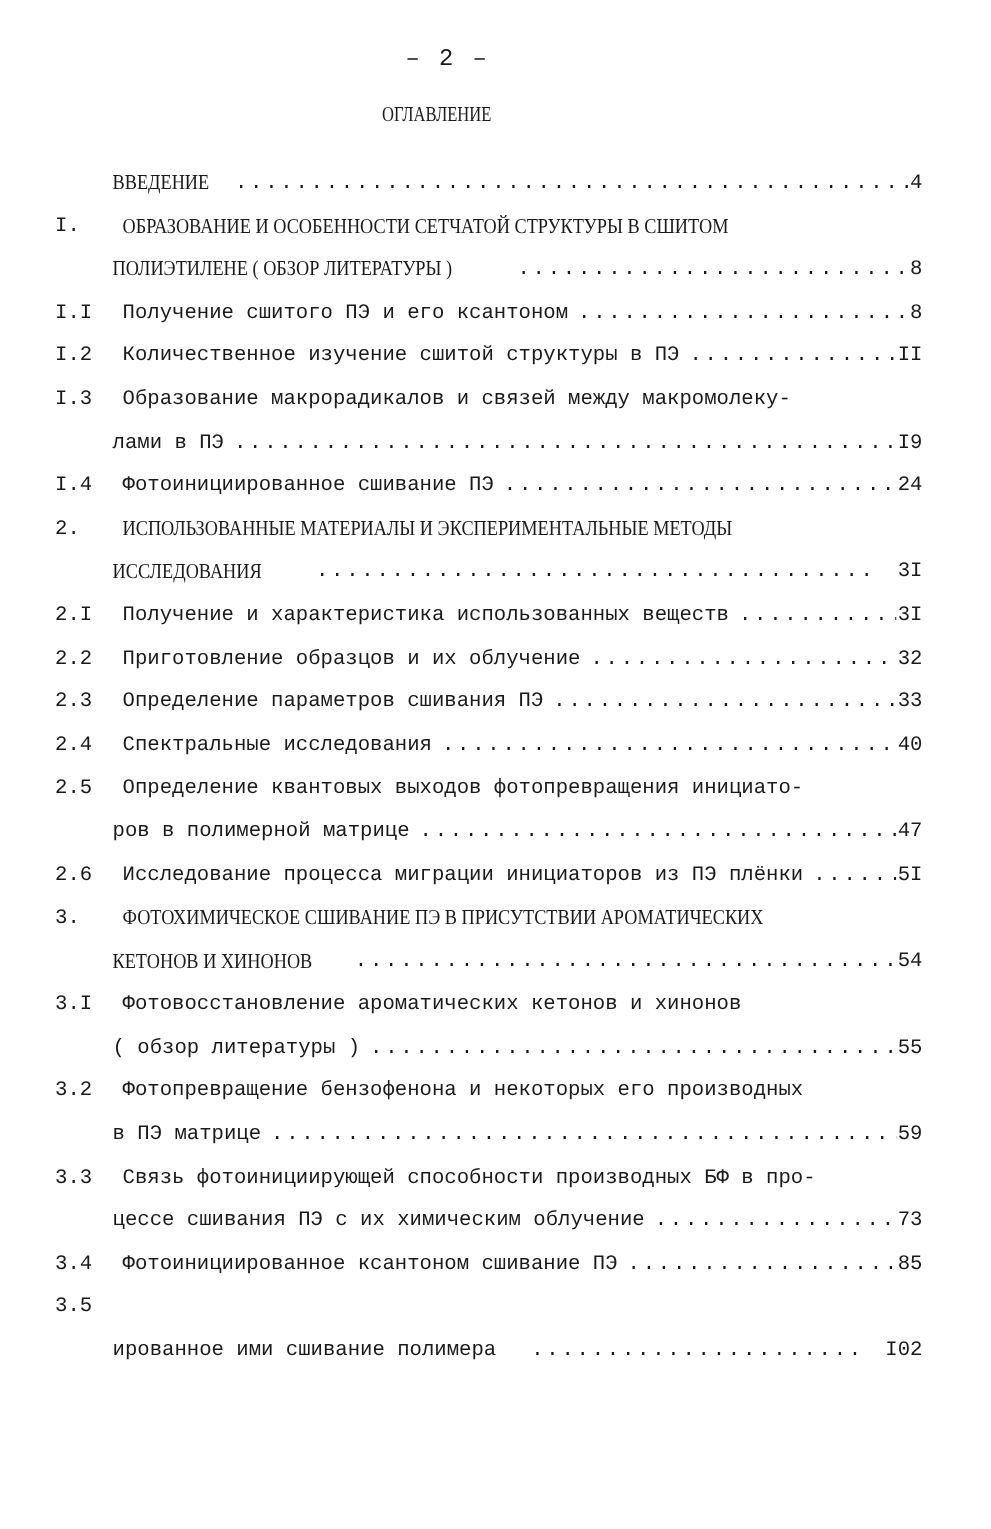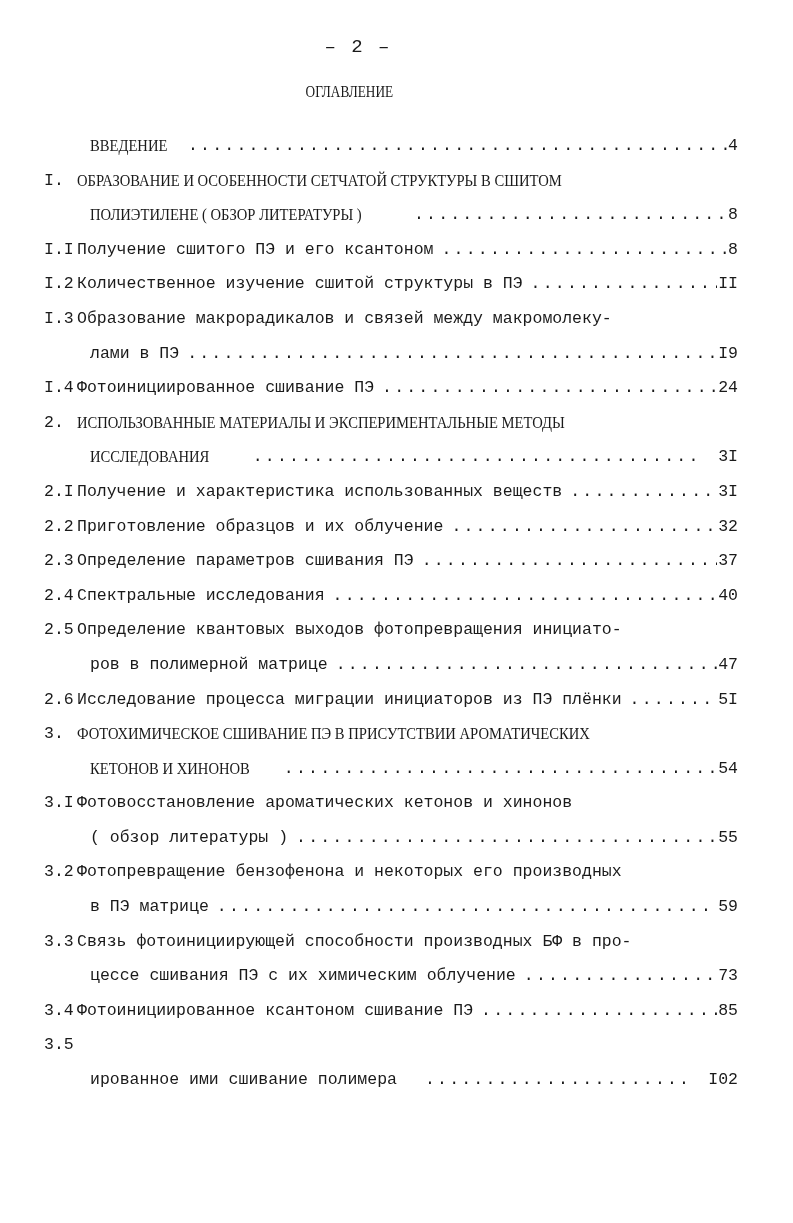--- a/index.html
+++ b/index.html
@@ -6,21 +6,21 @@
     body {
       width: 793px; height: 1223px; background: #ffffff; position: relative;
       overflow: hidden; color: #1a1a1a;
       font-family: "Liberation Mono", "DejaVu Sans Mono", monospace;
     }
     .page-number { position: absolute; top: 36px; left: 0; width: 716px; text-align: center; font-size: 19px; letter-spacing: 2px; }
     .toc-title { position: absolute; top: 82px; left: 0; width: 700px; text-align: center; font-size: 17px; font-family: "Liberation Serif", "DejaVu Serif", serif; transform: scaleX(0.78); transform-origin: 347px 0; letter-spacing: 0px; }
     .toc { position: absolute; top: 131px; left: 44px; width: 694px; }
     .line { position: relative; height: 34.6px; line-height: 30px; font-size: 16.5px; white-space: nowrap; }
     .num { position: absolute; left: 0; top: 0; }
-    .text { position: absolute; left: 33px; top: 0; right: 0; display: flex; }
+    .text { position: absolute; left: 54px; top: 0; right: 0; display: flex; }
     .caps { font-family: "Liberation Serif", "DejaVu Serif", serif; font-size: 17px; transform: scaleX(0.86); transform-origin: left; display: inline-block; }
     .label { flex: 0 0 auto; }
     .leader { flex: 1 1 auto; overflow: hidden; letter-spacing: 2.2px; margin: 0 1px 0 8px; }
     .leader::before { content: "......................................................................................................................"; }
     .page { flex: 0 0 auto; text-align: right; }
   </style>
 </head>
 <body>
 
 <div class="page-number">– 2 –</div>
@@ -111,21 +111,21 @@
         <span class="label">Приготовление образцов и их облучение</span>
         <span class="leader"></span>
         <span class="page">32</span>
       </div>
     </div>
     <div class="line">
       <span class="num">2.3</span>
       <div class="text">
         <span class="label">Определение параметров сшивания ПЭ</span>
         <span class="leader"></span>
-        <span class="page">37</span>
+        <span class="page">33</span>
       </div>
     </div>
     <div class="line">
       <span class="num">2.4</span>
       <div class="text">
         <span class="label">Спектральные исследования</span>
         <span class="leader"></span>
         <span class="page">40</span>
       </div>
     </div>

